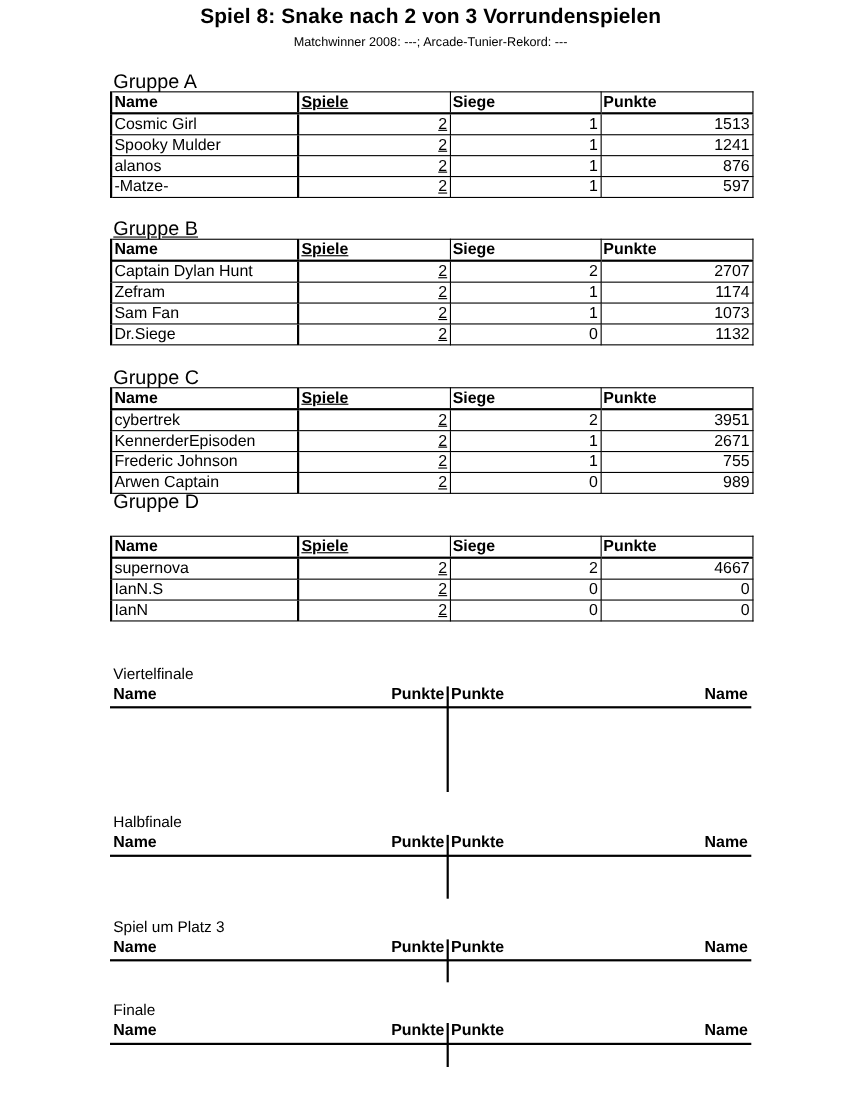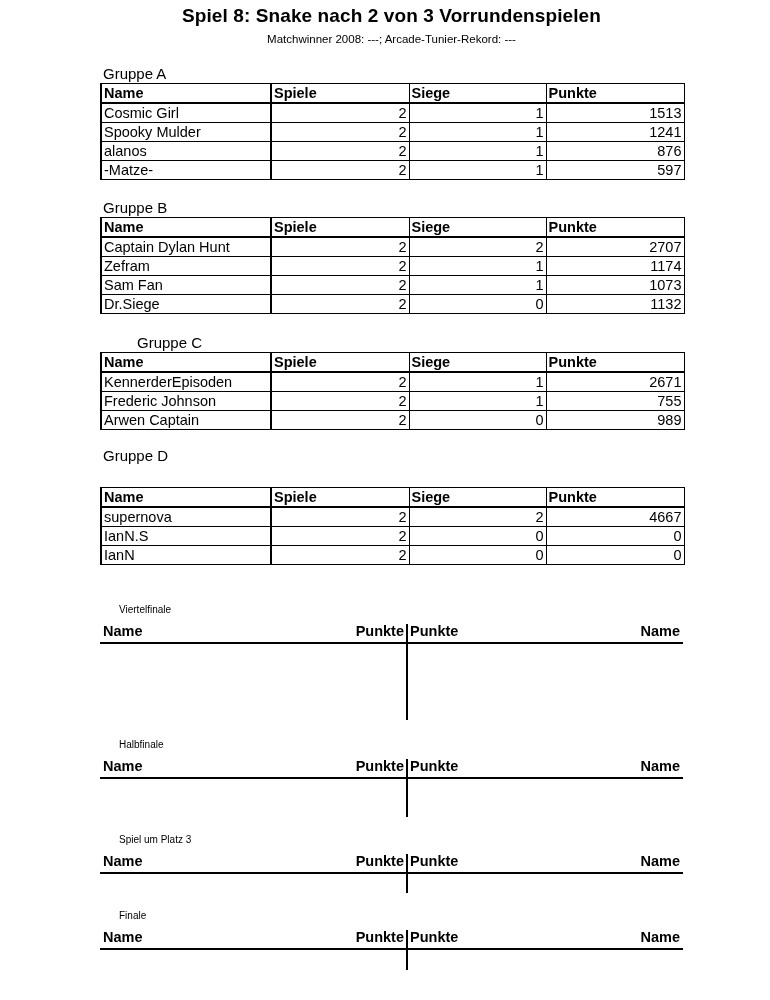--- a/index.html
+++ b/index.html
@@ -1,31 +1,31 @@
 <!DOCTYPE html>
 <html><head>
 <meta charset="utf-8">
 <style>
   html, body { margin:0; padding:0; background:#ffffff; }
   body { width:770px; height:1000px; position:relative; font-family:"Liberation Sans", sans-serif; color:#000; overflow:hidden; }
   .title { position:absolute; left:0; top:5px; width:783px; text-align:center; font-weight:bold; font-size:19px; letter-spacing:0.1px; }
   .subtitle { position:absolute; left:0; top:33px; width:783px; text-align:center; font-size:11.5px; }
-  .group-label { position:absolute; left:103px; font-size:15px; line-height:16px; }
+  .group-label { position:absolute; left:103px; font-size:18px; line-height:16px; }
   table.grp { position:absolute; left:100px; width:583px; border-collapse:collapse; font-size:14.5px; table-layout:fixed; }
   table.grp td, table.grp th { border:1px solid #000; padding:0 2px; height:18px; line-height:17px; white-space:nowrap; overflow:hidden; }
   table.grp th { font-weight:bold; text-align:left; border-bottom:2px solid #000; }
   table.grp td.num { text-align:right; }
   table.grp col.c1 { width:170px; }
   table.grp col.c2 { width:138px; }
   table.grp col.c3 { width:137px; }
   table.grp col.c4 { width:138px; }
   table.grp th:first-child, table.grp td:first-child { border-left:2px solid #000; }
-  table.grp th:nth-child(2), table.grp td:nth-child(2) { border-left:2px solid #000; }
+  table.grp th:nth-child(2), table.grp td:nth-child(2) { border-left:2px solid #000;text-decoration:underline; }
   .ko { position:absolute; left:100px; width:583px; }
-  .ko .label { position:absolute; left:19px; top:0; font-size:10px; }
+  .ko .label { position:absolute; left:3px; top:0; font-size:14px; }
   .ko .hdr { position:absolute; top:19px; left:0; width:583px; height:18px; font-size:14.5px; font-weight:bold; }
   .ko .hdr span { position:absolute; top:0; }
   .ko .name-l { left:3px; }
   .ko .pkt-l { right:279px; }
   .ko .pkt-r { left:310px; }
   .ko .name-r { right:3px; }
   .ko .hline { position:absolute; top:38px; left:0; width:583px; height:2px; background:#000; }
   .ko .vline { position:absolute; left:306px; top:20px; width:2px; background:#000; }
 </style>
 </head>
@@ -69,21 +69,21 @@
   </tr>
   <tr>
     <td>-Matze-</td>
     <td class="num">2</td>
     <td class="num">1</td>
     <td class="num">597</td>
   </tr>
 </tbody>
   </table>
 
-<div class="group-label" style="top:200px;">Gruppe B</div>
+<div class="group-label" style="top:200px;text-decoration:underline;">Gruppe B</div>
 <table class="grp" style="top:217px;">
   <colgroup>
       <col class="c1">
       <col class="c2">
       <col class="c3">
       <col class="c4">
     </colgroup>
   <tbody>
       <tr>
     <th>Name</th>
@@ -111,34 +111,40 @@
   </tr>
   <tr>
     <td>Dr.Siege</td>
     <td class="num">2</td>
     <td class="num">0</td>
     <td class="num">1132</td>
   </tr>
 </tbody>
   </table>
 
-<div class="group-label" style="top:335px;margin-left:34px;">Gruppe C</div>
+<div class="group-label" style="top:335px;">Gruppe C</div>
 <table class="grp" style="top:352px;">
   <colgroup>
       <col class="c1">
       <col class="c2">
       <col class="c3">
       <col class="c4">
     </colgroup>
   <tbody>
       <tr>
     <th>Name</th>
     <th>Spiele</th>
     <th>Siege</th>
     <th>Punkte</th>
+  </tr>
+  <tr>
+    <td>cybertrek</td>
+    <td class="num">2</td>
+    <td class="num">2</td>
+    <td class="num">3951</td>
   </tr>
   <tr>
     <td>KennerderEpisoden</td>
     <td class="num">2</td>
     <td class="num">1</td>
     <td class="num">2671</td>
   </tr>
   <tr>
     <td>Frederic Johnson</td>
     <td class="num">2</td>

